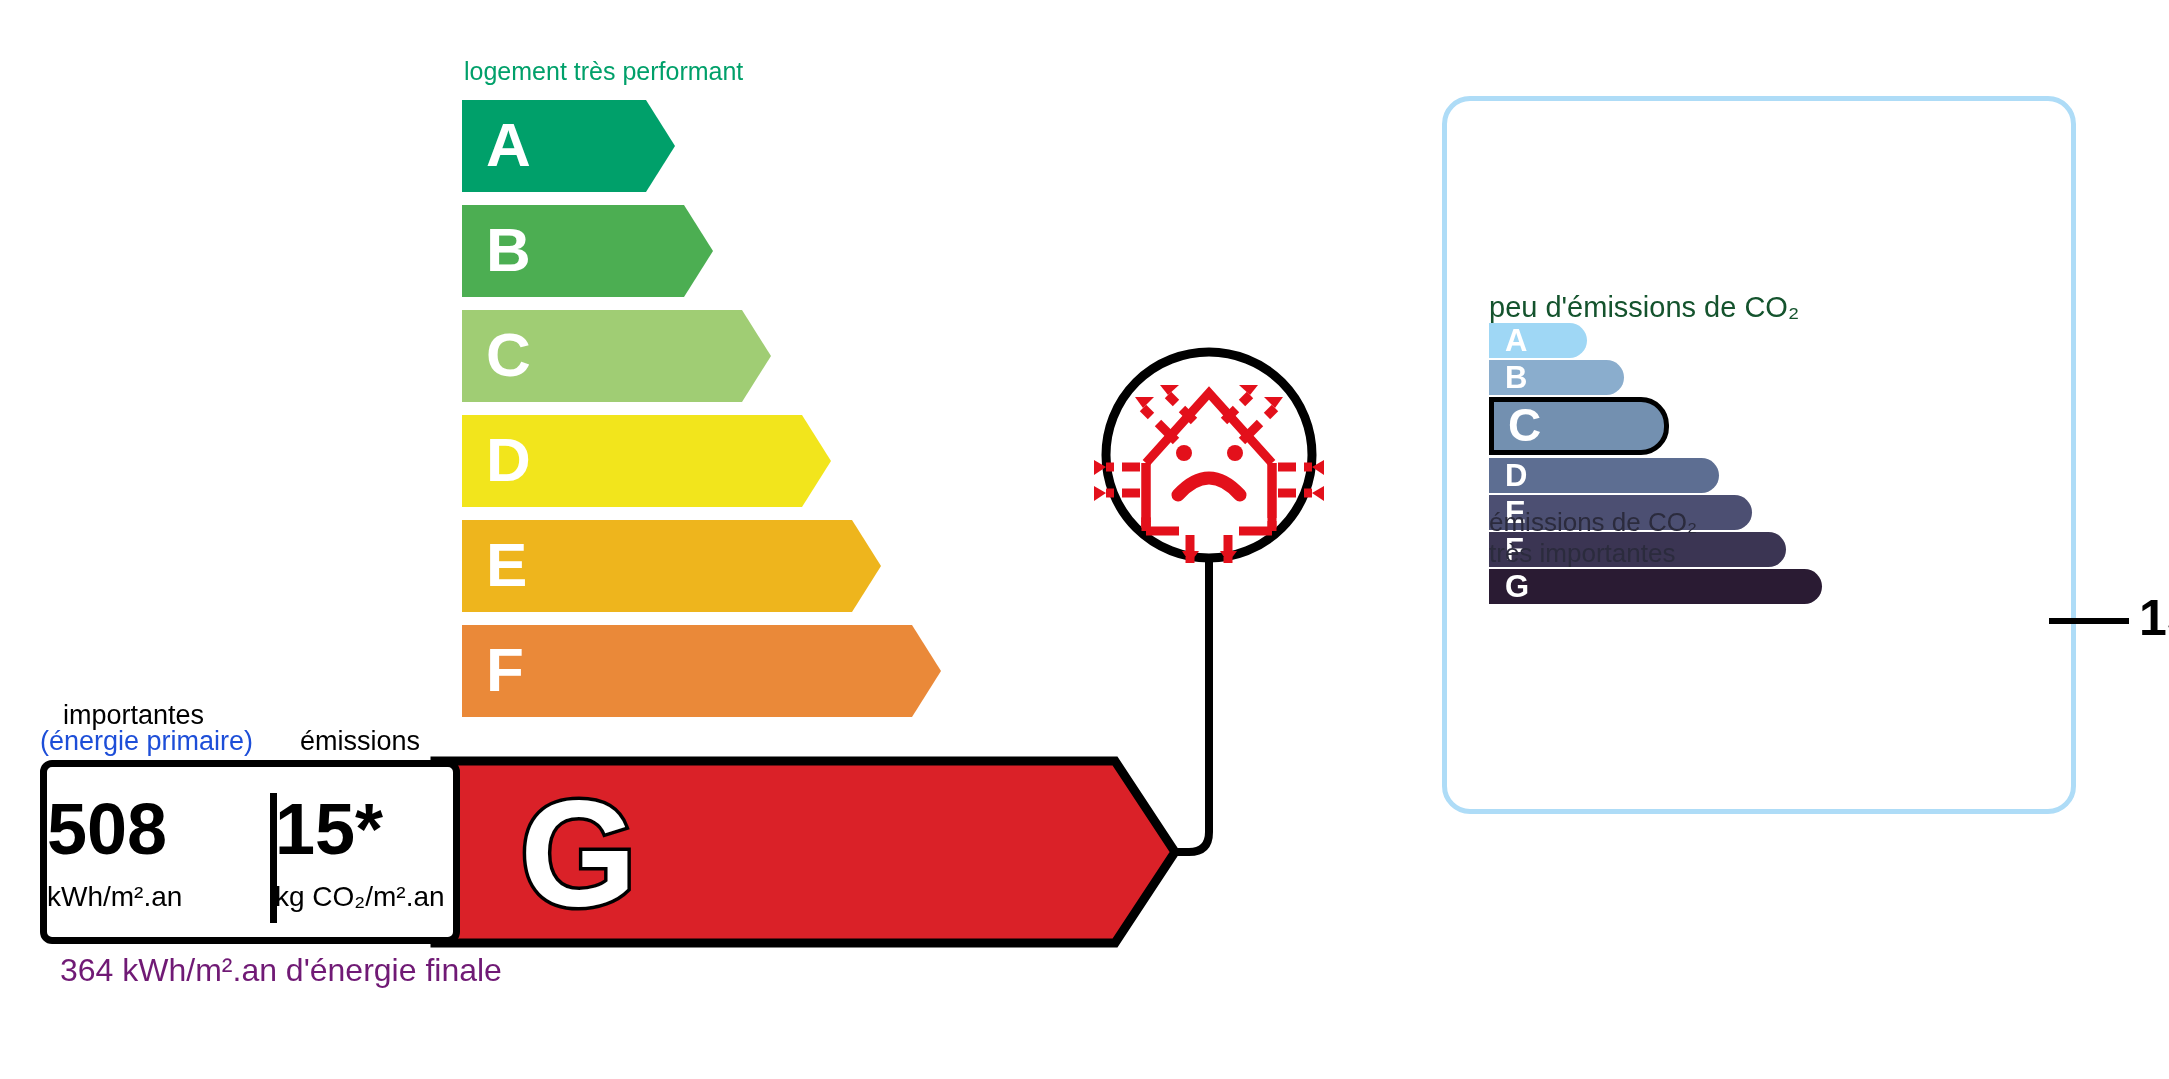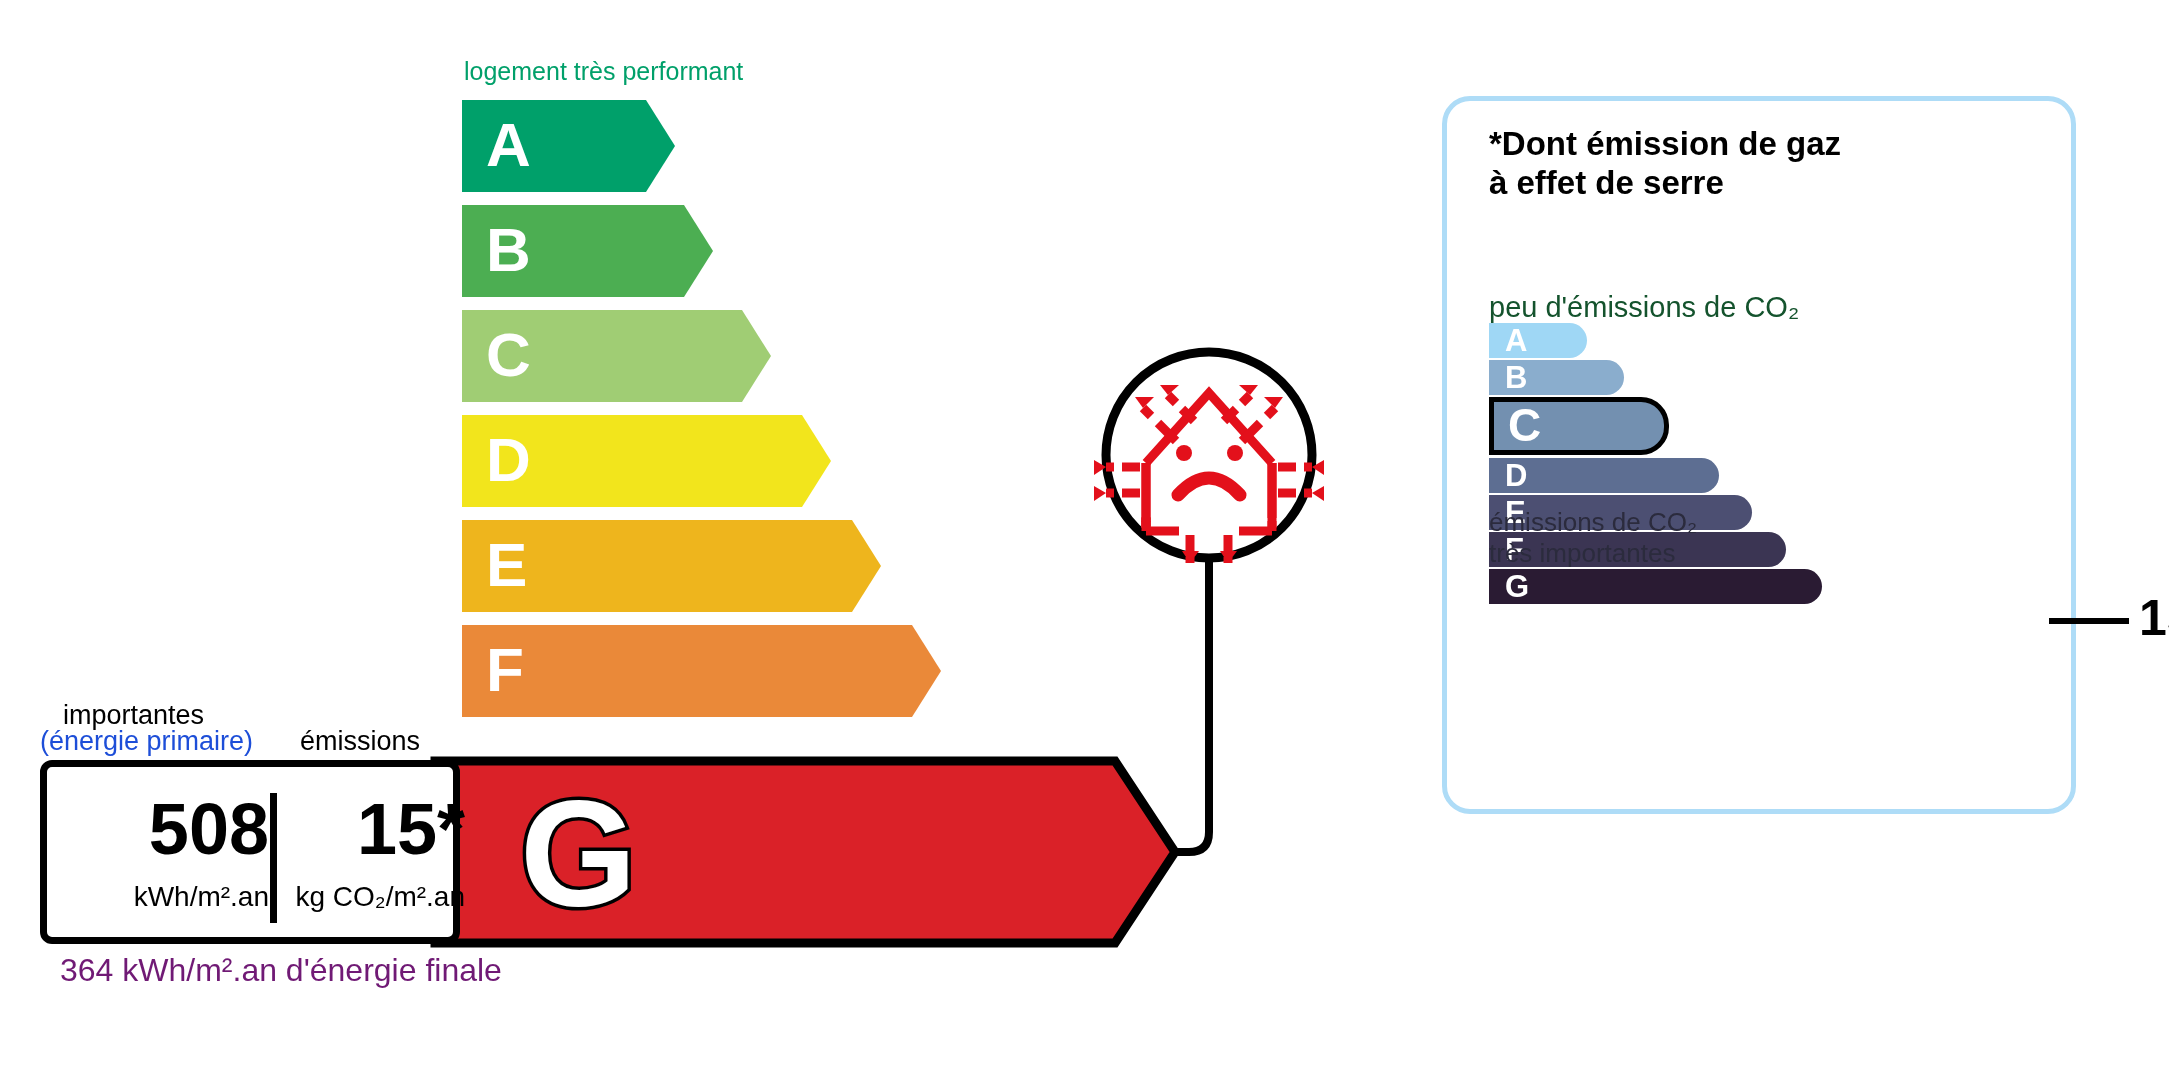--- a/index.html
+++ b/index.html
@@ -32,21 +32,21 @@
 
   
   #result-row{position:absolute;left:40px;top:756px;width:1140px;height:192px;}
   #value-box{
     position:absolute;left:0;top:4px;width:420px;height:184px;
     border:7px solid #000;border-radius:12px;background:#fff;
     box-sizing:border-box;z-index:3;
   }
   .value-cell{
     position:absolute;top:0;height:100%;
-    display:flex;flex-direction:column;align-items:flex-end;justify-content:center;
+    display:flex;flex-direction:column;align-items:flex-start;justify-content:center;
   }
   .value-cell .big{font-size:72px;font-weight:bold;color:#000;line-height:1;}
   .value-cell .unit{font-size:28px;color:#000;margin-top:18px;line-height:1;}
   #cell-consumption{left:0;width:222px;}
   #cell-emission{left:228px;width:190px;}
   #value-divider{position:absolute;left:223px;top:26px;width:7px;height:130px;background:#000;}
 
   #g-band{position:absolute;left:390px;top:0;width:750px;height:192px;z-index:2;}
 
   .hdr{position:absolute;font-size:27px;color:#000;white-space:nowrap;}
@@ -228,22 +228,20 @@
             <polygon points="138,218 130,206 147,206"></polygon>
           </g>
         </g>
       </svg>
     </div>
 
   </div>
 
   <div id="co2-panel">
 
-    <div id="co2-title">*Dont émission de gaz
-à effet de serre</div>
 
     <div id="co2-top-caption">peu d'émissions de CO₂</div>
 
     <div class="co2-bars">
       <div class="co2-bar" id="co2-bar-a" style="top: 0px; width: 98px; background: rgb(159, 215, 245);">
         <span class="cl">A</span>
       </div>
       <div class="co2-bar" id="co2-bar-b" style="top: 37px; width: 135px; background: rgb(138, 173, 205);">
         <span class="cl">B</span>
       </div>

